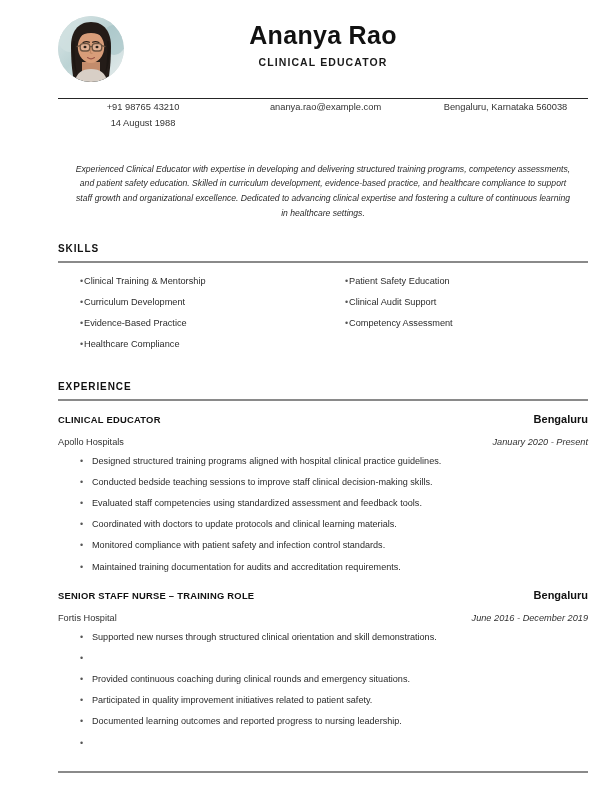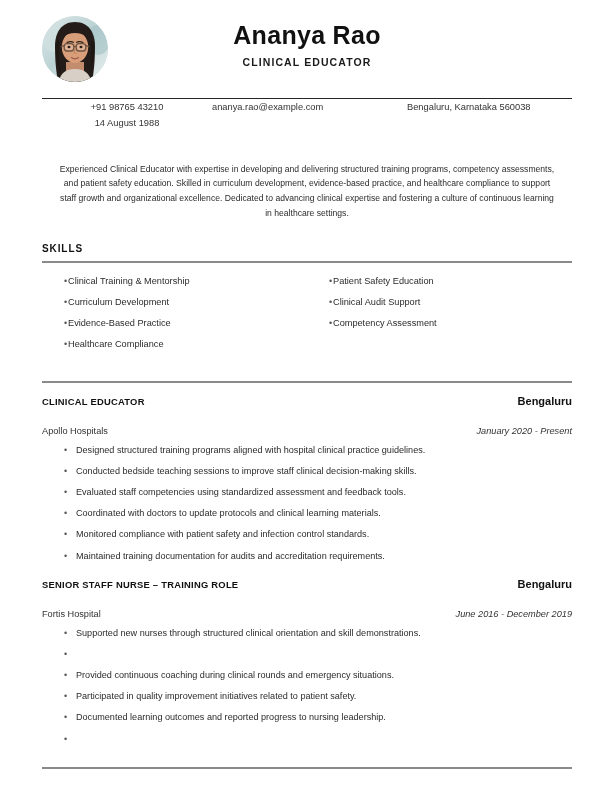--- a/index.html
+++ b/index.html
@@ -18,21 +18,21 @@
   .page {
     position: relative;
     width: 612px;
     height: 792px;
     background: #ffffff;
     box-sizing: border-box;
   }
 
   .content {
     position: absolute;
-    left: 42px;
+    left: 58px;
     top: 0;
     width: 530px;
   }
 
   
   .header {
     position: relative;
     height: 88px;
     padding-top: 14px;
     box-sizing: border-box;
@@ -77,32 +77,33 @@
 
   
   .contact {
     display: flex;
     align-items: flex-start;
     font-size: 9.3px;
     color: #333333;
   }
   .contact-col {
     flex: 1 1 0;
-    text-align: left;
+    text-align: center;
     line-height: 1.75;
   }
   .contact-col.c1 { flex: 0 0 170px; text-align: center; }
   .contact-col.c2 { flex: 0 0 195px; }
   .contact-col.c3 { flex: 1 1 auto; }
 
   
   .summary {
     margin-top: 30px;
     padding: 0 14px;
     font-size: 8.6px;
+    font-style: italic;
     line-height: 1.72;
     text-align: center;
     color: #2b2b2b;
   }
 
   
   .section { margin-top: 22px; }
   .section-title {
     font-size: 10px;
     font-weight: bold;
@@ -153,21 +154,21 @@
     font-weight: bold;
     letter-spacing: 0.25px;
     color: #111111;
   }
   .job-location {
     font-size: 11px;
     font-weight: bold;
     color: #111111;
     text-align: right;
   }
-  .job-row.sub { margin-top: 19px; }
+  .job-row.sub { margin-top: 12px; }
   .job-company {
     font-size: 9.2px;
     color: #333333;
   }
   .job-dates {
     font-size: 9.2px;
     font-style: italic;
     color: #333333;
     text-align: left;
   }
@@ -301,20 +302,21 @@
           </div>
           <div class="skill-item">
             <span class="bullet">•</span>
             <span>Competency Assessment</span>
           </div>
         </div>
       </div>
     </div>
 
     <div class="section">
+      <div class="section-title">EXPERIENCE</div>
       <div class="section-rule"></div>
 
       <div class="job">
         <div class="job-row">
           <div class="job-role">CLINICAL EDUCATOR</div>
           <div class="job-location">Bengaluru</div>
         </div>
         <div class="job-row sub">
           <div class="job-company">Apollo Hospitals</div>
           <div class="job-dates">January 2020 - Present</div>

